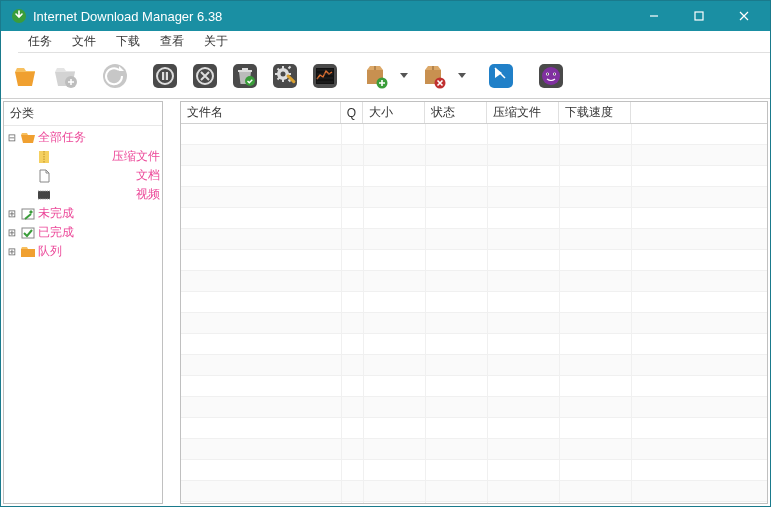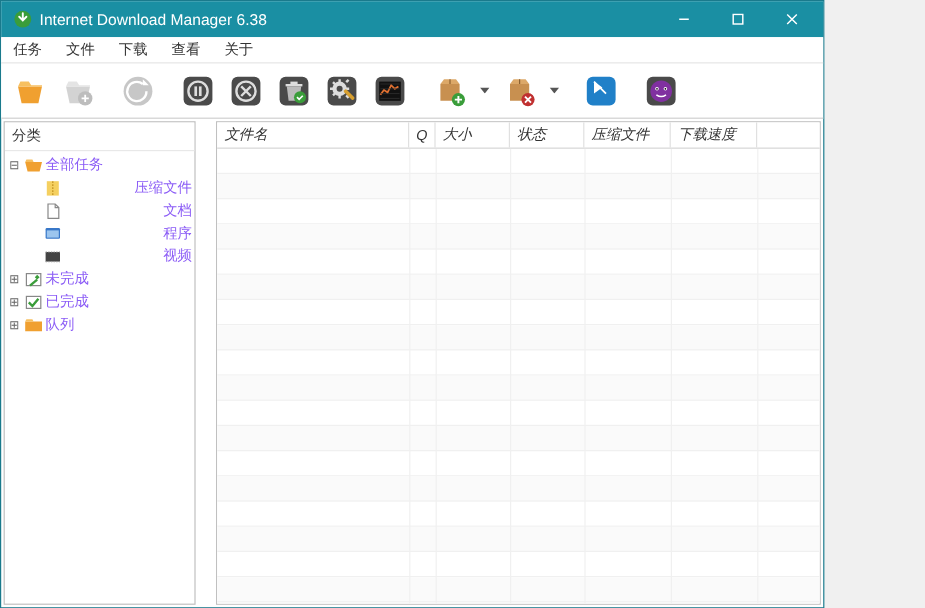--- a/index.html
+++ b/index.html
@@ -1,41 +1,41 @@
 <!DOCTYPE html>
 <html><head>
 <meta charset="utf-8">
 <style>
 *{margin:0;padding:0;box-sizing:border-box;font-family:"Microsoft YaHei",Arial,sans-serif;font-size:12px;}
 body{background:#f0f0f0;}
-.window{width:687px;height:507px;background:#fff;border:1px solid #1a7a8c;display:flex;flex-direction:column;}
+.window{width:771px;height:507px;background:#fff;border:1px solid #1a7a8c;display:flex;flex-direction:column;}
 .titlebar{height:30px;background:#1a8fa3;display:flex;align-items:center;padding:0 4px;color:#fff;}
 .titlebar .logo{width:16px;height:16px;margin:0 6px;}
 .titlebar .title{flex:1;font-size:13px;}
 .winbtns{display:flex;}
 .winbtn{width:45px;height:30px;display:flex;align-items:center;justify-content:center;cursor:pointer;}
 .winbtn svg{width:10px;height:10px;}
-.menubar{height:22px;background:#fff;border-bottom:1px solid #e0e0e0;display:flex;align-items:center;padding:0 0;}
+.menubar{height:22px;background:#fff;border-bottom:1px solid #e0e0e0;display:flex;align-items:center;padding:0 0;margin-left:17px;}
 .menuitem{padding:2px 10px;cursor:pointer;color:#333;}
 .toolbar{height:46px;background:#fff;border-bottom:1px solid #d0d0d0;display:flex;align-items:center;padding:4px 6px;gap:4px;}
 .tbtn{width:36px;height:36px;border-radius:4px;display:flex;align-items:center;justify-content:center;cursor:pointer;position:relative;}
 .tbtn.disabled{opacity:0.55;cursor:default;}
 .tsep{width:6px;}
 .tdrop{width:14px;height:36px;display:flex;align-items:center;justify-content:center;cursor:pointer;}
 .content{flex:1;display:flex;min-height:0;padding:2px;gap:17px;}
 .sidebar{width:160px;border:1px solid #c0c0c0;background:#fff;overflow:auto;}
 .sidehdr{padding:3px 6px;color:#333;background:#fff;border-bottom:1px solid #e8e8e8;}
 .tree{padding:2px 0;}
 .treenode{display:flex;align-items:center;padding:1px 2px;cursor:pointer;white-space:nowrap;}
 .treenode .twisty{width:12px;text-align:center;color:#666;font-size:10px;}
 .treenode .ticon{width:16px;height:16px;margin:0 2px;}
-.treenode .tlabel{color:#8b5cf6;}
+.treenode .tlabel{color:#ec4899;}
 .ind1{padding-left:14px;}
 .ind2{padding-left:30px;justify-content:space-between;}
-.main{flex:1;border:1px solid #c0c0c0;background:#fff;display:flex;flex-direction:column;min-width:0;font-style:italic;}
+.main{flex:1;border:1px solid #c0c0c0;background:#fff;display:flex;flex-direction:column;min-width:0;}
 .gridhdr{height:22px;display:flex;border-bottom:1px solid #d0d0d0;background:#fff;}
 .ghcell{border-right:1px solid #e0e0e0;padding:3px 6px;color:#333;display:flex;align-items:center;overflow:hidden;}
 .gridbody{flex:1;background:#fff;overflow:auto;position:relative;}
 .gridrow{height:21px;border-bottom:1px solid #f0f0f0;}
 .gridrow:nth-child(even){background:#fafafa;}
 .vline{position:absolute;top:0;bottom:0;width:1px;background:#f0f0f0;}
 </style>
 </head>
 <body>
 
@@ -215,27 +215,20 @@
         </div>
         <div class="treenode ind2">
           <span class="ticon"><svg viewBox="0 0 16 16">
                 <path d="M4 2h6l3 3v9H4z" fill="#fff" stroke="#888"></path>
                 <path d="M10 2v3h3" fill="none" stroke="#888"></path>
               </svg></span>
           <span class="tlabel">文档</span>
         </div>
         <div class="treenode ind2">
           <span class="ticon"><svg viewBox="0 0 16 16">
-                <rect x="2" y="3" width="12" height="9" fill="#3877c8" rx="1"></rect>
-                <rect x="3" y="5" width="10" height="6" fill="#9cc5ee"></rect>
-              </svg></span>
-          <span class="tlabel">程序</span>
-        </div>
-        <div class="treenode ind2">
-          <span class="ticon"><svg viewBox="0 0 16 16">
                 <rect x="2" y="4" width="12" height="8" fill="#444"></rect>
                 <path d="M2 4h12M2 12h12" stroke="#999" stroke-width="1" stroke-dasharray="1.2 1"></path>
               </svg></span>
           <span class="tlabel">视频</span>
         </div>
         <div class="treenode">
           <span class="twisty">⊞</span>
           <span class="ticon"><svg viewBox="0 0 16 16">
                 <rect x="2" y="3" width="12" height="10" fill="#fff" stroke="#888"></rect>
                 <path d="M5 13l6-5" stroke="#3a9d3a" stroke-width="2"></path>

